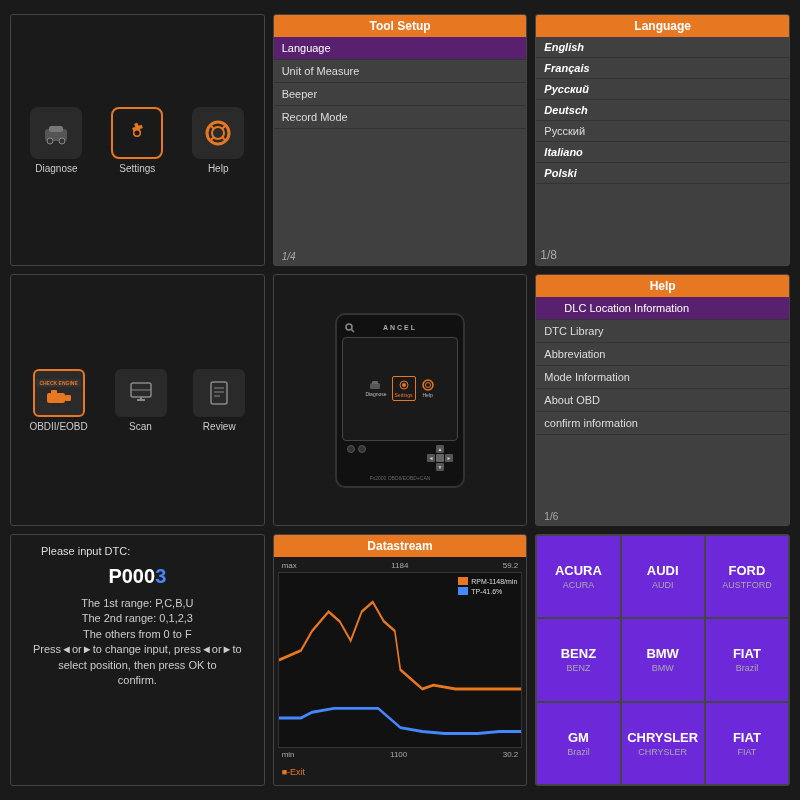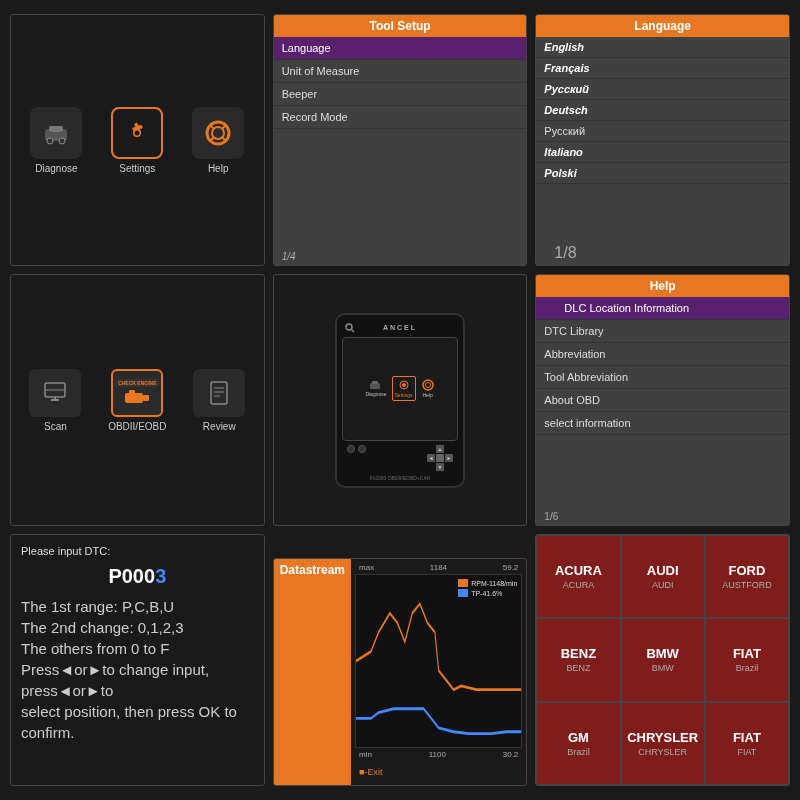--- a/index.html
+++ b/index.html
@@ -119,22 +119,22 @@
     }
 
     .lang-item.bold {
       font-weight: bold;
       color: white;
       font-style: italic;
     }
 
     .lang-footer {
       color: #aaa;
-      font-size: 16px;
-      padding: 3px 18px;
+      font-size: 12px;
+      padding: 3px 4px;
       margin-top: auto;
     }
 
     
     .scan-panel {
       display: flex;
       flex-direction: row;
       align-items: center;
       justify-content: space-around;
       background: #1a1a1a;
@@ -206,45 +206,46 @@
       background: #1a1a1a;
       padding: 10px;
       display: flex;
       flex-direction: column;
       gap: 4px;
     }
 
     .dtc-title {
       color: #ddd;
       font-size: 11px;
+      margin-left: 20px;
     }
 
     .dtc-code {
       color: white;
       font-size: 20px;
       font-weight: bold;
       text-align: center;
       margin: 4px 0;
     }
 
     .dtc-code span.highlight {
       color: #4488ff;
     }
 
     .dtc-desc {
       color: #ccc;
-      font-size: 15px;
+      font-size: 11px;
       line-height: 1.4;
+      text-align: center;
     }
 
     
     .datastream-panel {
       display: flex;
-      flex-direction: row;
-      margin-top: 24px;
+      flex-direction: column;
     }
 
     .datastream-content {
       flex: 1;
       background: #1a1a1a;
       display: flex;
       flex-direction: column;
       padding: 4px;
     }
 
@@ -256,21 +257,21 @@
       margin: 2px 0;
       min-height: 80px;
     }
 
     
     .brands-panel {
       display: grid;
       grid-template-columns: 1fr 1fr 1fr;
       grid-template-rows: 1fr 1fr 1fr;
       gap: 0;
-      background: #7f1d1d;
+      background: #6d28d9;
     }
 
     .brand-cell {
       display: flex;
       flex-direction: column;
       align-items: center;
       justify-content: center;
       border: 1px solid #444;
       padding: 6px 4px;
       gap: 2px;
@@ -386,42 +387,42 @@
     </div>
     <div class="lang-footer">1/8</div>
   </div>
 
 </div>
 
 <div class="row">
 
   <div class="panel scan-panel">
     <div class="menu-item">
-      <div class="scan-icon-box">
-        <svg width="28" height="28" viewBox="0 0 28 28">
-          <rect x="4" y="4" width="20" height="14" rx="2" fill="none" stroke="#888" stroke-width="1.5"></rect>
-          <line x1="4" y1="11" x2="24" y2="11" stroke="#888" stroke-width="1"></line>
-          <line x1="10" y1="21" x2="18" y2="21" stroke="#888" stroke-width="2"></line>
-          <line x1="14" y1="18" x2="14" y2="21" stroke="#888" stroke-width="2"></line>
-        </svg>
-      </div>
-      <span class="menu-label">Scan</span>
-    </div>
-    <div class="menu-item">
       <div class="scan-icon-box selected">
         <div class="check-engine-icon">
           <div class="ce-badge">CHECK ENGINE</div>
           <svg width="28" height="18" viewBox="0 0 28 18">
             <rect x="2" y="5" width="18" height="10" rx="2" fill="#e87722"></rect>
             <rect x="20" y="7" width="6" height="6" rx="1" fill="#e87722"></rect>
             <rect x="6" y="2" width="6" height="4" rx="1" fill="#e87722"></rect>
           </svg>
         </div>
       </div>
       <span class="menu-label">OBDII/EOBD</span>
+    </div>
+    <div class="menu-item">
+      <div class="scan-icon-box">
+        <svg width="28" height="28" viewBox="0 0 28 28">
+          <rect x="4" y="4" width="20" height="14" rx="2" fill="none" stroke="#888" stroke-width="1.5"></rect>
+          <line x1="4" y1="11" x2="24" y2="11" stroke="#888" stroke-width="1"></line>
+          <line x1="10" y1="21" x2="18" y2="21" stroke="#888" stroke-width="2"></line>
+          <line x1="14" y1="18" x2="14" y2="21" stroke="#888" stroke-width="2"></line>
+        </svg>
+      </div>
+      <span class="menu-label">Scan</span>
     </div>
     <div class="menu-item">
       <div class="scan-icon-box">
         <svg width="28" height="28" viewBox="0 0 28 28">
           <rect x="6" y="3" width="16" height="22" rx="2" fill="none" stroke="#888" stroke-width="1.5"></rect>
           <line x1="9" y1="9" x2="19" y2="9" stroke="#888" stroke-width="1"></line>
           <line x1="9" y1="13" x2="19" y2="13" stroke="#888" stroke-width="1"></line>
           <line x1="9" y1="17" x2="15" y2="17" stroke="#888" stroke-width="1"></line>
         </svg>
       </div>
@@ -484,39 +485,39 @@
       <span style="color:#666;font-size:5px;">Fx2000 OBDII/EOBD+CAN</span>
     </div>
   </div>
 
   <div class="panel">
     <div class="panel-header">Help</div>
     <div class="help-panel">
       <div class="help-item highlighted">DLC Location Information</div>
       <div class="help-item">DTC Library</div>
       <div class="help-item">Abbreviation</div>
-      <div class="help-item">Tool Abbreviation</div>
+      <div class="help-item">Mode Information</div>
       <div class="help-item">About OBD</div>
-      <div class="help-item">select information</div>
+      <div class="help-item">confirm information</div>
     </div>
     <div class="help-footer">1/6</div>
   </div>
 
 </div>
 
 <div class="row">
 
   <div class="panel dtc-panel">
     <div class="dtc-title">Please input DTC:</div>
     <div class="dtc-code">
       <span>P000</span><span class="highlight">3</span>
     </div>
     <div class="dtc-desc">
       <div>The 1st range: P,C,B,U</div>
-      <div>The 2nd change: 0,1,2,3</div>
+      <div>The 2nd range: 0,1,2,3</div>
       <div>The others from 0 to F</div>
       <div>Press◄or►to change input, press◄or►to</div>
       <div>select position, then press OK to</div>
       <div>confirm.</div>
     </div>
   </div>
 
   <div class="panel datastream-panel">
     <div class="panel-header">Datastream</div>
     <div class="datastream-content">

